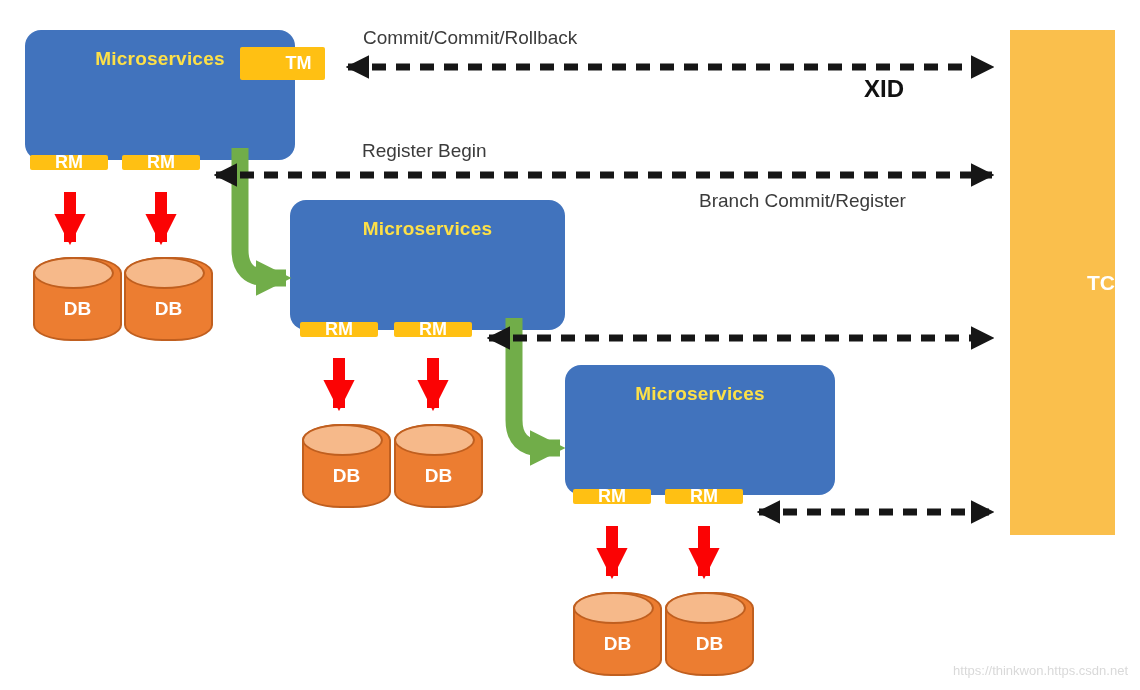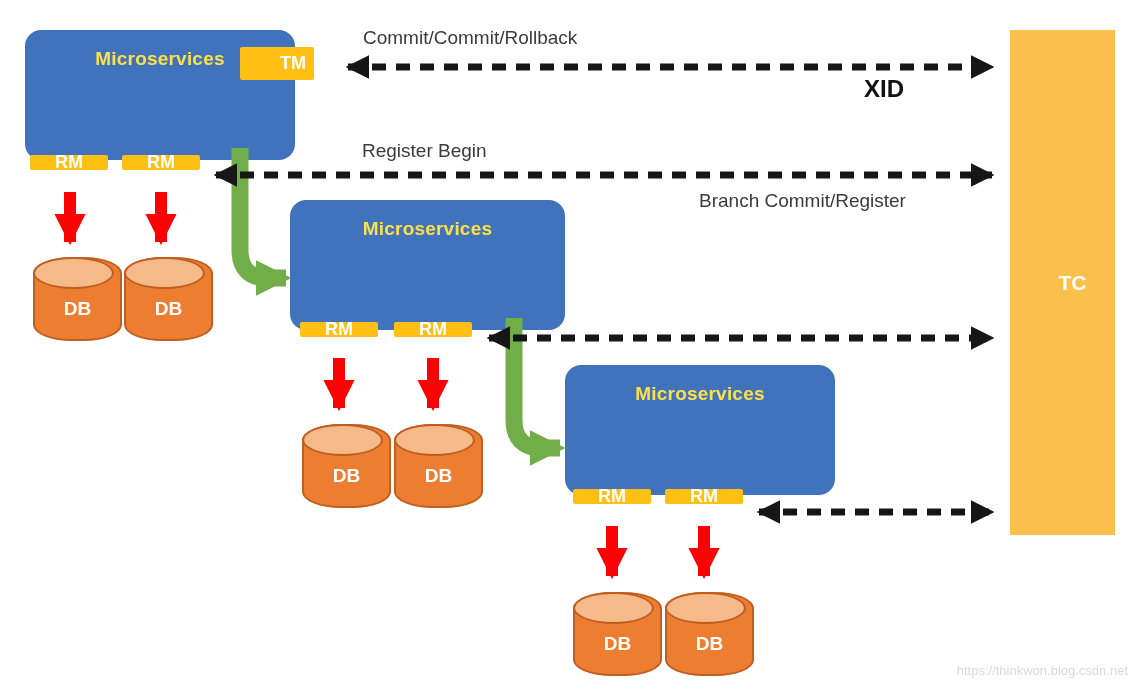--- a/index.html
+++ b/index.html
@@ -7,35 +7,35 @@
   .stage { position:relative; width:1140px; height:690px; background:#ffffff; overflow:hidden; }
 
   .ms { position:absolute; background:var(--microservice-blue,#4173BD); border-radius:16px; }
   .ms1 { left:25px;  top:30px;  width:270px; height:130px; }
   .ms2 { left:290px; top:200px; width:275px; height:130px; }
   .ms3 { left:565px; top:365px; width:270px; height:130px; }
   .ms-label { position:absolute; top:18px; left:0; width:100%; text-align:center;
               color:#fde047; font-weight:bold; font-size:19px; letter-spacing:.2px; }
 
   .tc { position:absolute; left:1010px; top:30px; width:105px; height:505px;
-        background:var(--tc-gold,#FABF4C); display:flex; align-items:center; justify-content:center;
+        background:var(--tc-gold,#FABF4C); display:flex; align-items:center; justify-content:flex-end;
         color:#ffffff; font-weight:bold; font-size:21px;padding-left:20px; }
 
   .arrow-layer { position:absolute; left:0; top:0; width:1140px; height:690px; }
   .edge-dashed { stroke:var(--arrow-black,#161616); stroke-width:7; stroke-dasharray:14 10; fill:none; }
   .red-arrow   { stroke:var(--arrow-red,#FB0304); stroke-width:12; fill:none; }
   .green-arrow { stroke:var(--arrow-green,#71AD49); stroke-width:17; fill:none; }
   .mk-black { fill:var(--arrow-black,#161616); }
   .mk-red   { fill:var(--arrow-red,#FB0304); }
   .mk-green { fill:var(--arrow-green,#71AD49); }
 
   .badge { position:absolute; width:78px; height:15px; background:var(--badge-gold,#FFC013);
            color:#ffffff; font-weight:bold; font-size:18px; border-radius:2px;
            display:flex; align-items:center; justify-content:center; }
-  .tm-badge { left:240px; top:47px; width:74px; height:33px;padding-left:32px; }
+  .tm-badge { left:240px; top:47px; width:85px; height:33px;padding-left:32px; }
   .rm11 { left:30px;  top:155px; }
   .rm12 { left:122px; top:155px; }
   .rm21 { left:300px; top:322px; }
   .rm22 { left:394px; top:322px; }
   .rm31 { left:573px; top:489px; }
   .rm32 { left:665px; top:489px; }
 
   .db { position:absolute; width:89px; height:84px;
         background:var(--db-orange,#EC7D31);
         border:2px solid var(--db-border-orange,#C05F1F);
@@ -133,14 +133,14 @@
     </div>
   <div class="db db32">
     <span class="db-label">DB</span>
     </div>
 
   <div class="edge-label lbl-begin">Commit/Commit/Rollback</div>
   <div class="edge-label lbl-xid">XID</div>
   <div class="edge-label lbl-register">Register Begin</div>
   <div class="edge-label lbl-branch">Branch Commit/Register</div>
 
-  <div class="watermark">https://thinkwon.blog.csdn.net</div>
+  <div class="watermark">https://thinkwon.https.csdn.net</div>
 </div>
 
 </body></html>

